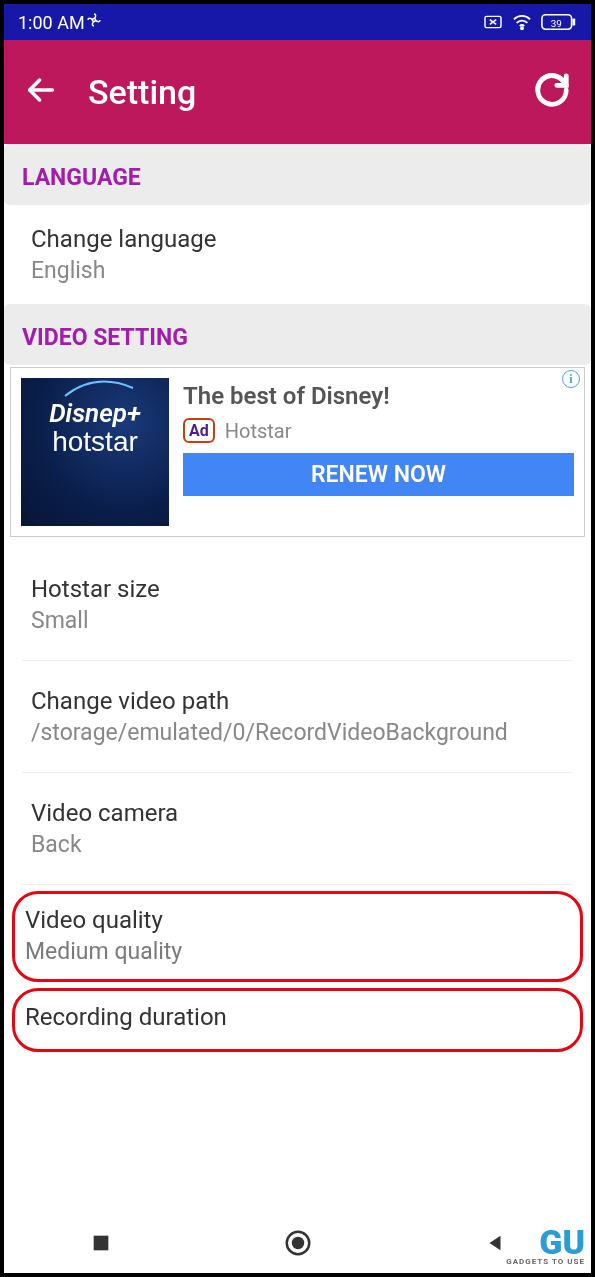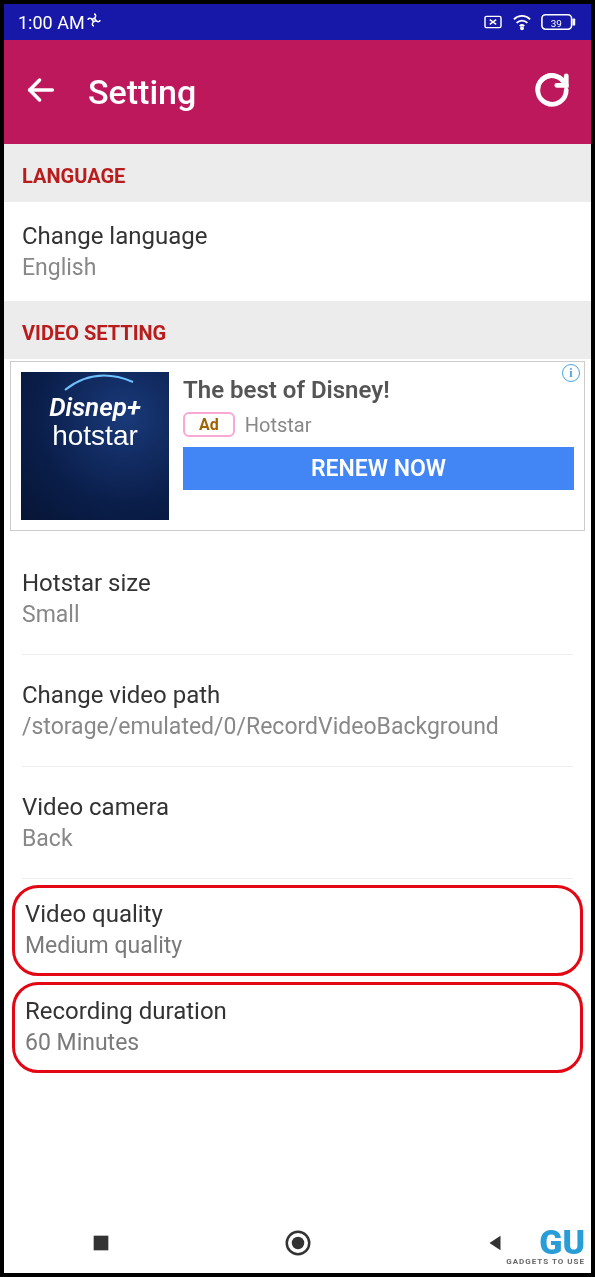--- a/index.html
+++ b/index.html
@@ -6,36 +6,36 @@
   body { background: #fff; width: 595px; height: 1277px; position: relative; border: 4px solid #000; overflow: hidden; }
   
   .status-bar { background: #1818a8; height: 36px; display: flex; align-items: center; justify-content: space-between; padding: 0 14px; color: #fff; font-size: 18px; }
   .status-left { display:flex; align-items:center; }
   .status-right { display:flex; align-items:center; gap:8px; }
   .status-right svg { display:block; }
 
   .app-bar { background: #be185d; height: 104px; display:flex; align-items:center; padding: 0 20px; color:#fff; gap: 30px; }
   .app-bar-title { font-size: 34px; font-weight: 500; flex:1; }
   
-  .section-header { background:#ececec; padding: 20px 18px 14px; font-size: 20px; font-weight: 700; color:#b91c1c; }
+  .section-header { background:#ececec; padding: 20px 18px 14px; font-size: 23px; font-weight: 700; color:#a21caf;border-radius:6px; }
   
-  .setting-item { background:#fff; padding: 20px 18px; }
+  .setting-item { background:#fff; padding: 20px 27px; }
   .setting-item .title { font-size: 24px; color:#333; margin-bottom:4px; }
   .setting-item .value { font-size: 23px; color:#888; }
   .divider { border:none; border-top:1px solid #eee; margin: 6px 18px; }
   
   .ad-container { margin: 2px 6px 0; border:1px solid #ccc; padding:10px; background:#fff; position:relative; }
   .ad-row { display:flex; gap:14px; }
   .ad-logo { width:148px; height:148px; background: radial-gradient(circle at 70% 30%, #1a3a7a 0%, #0a1e4a 60%, #071535 100%); display:flex; flex-direction:column; align-items:center; justify-content:flex-start; color:#fff; font-family: Georgia, 'Times New Roman', serif; }
   .ad-logo .line1 { font-size:26px; font-style:italic; font-weight:600; }
   .ad-logo .line2 { font-size:28px; font-weight:300; font-family: Arial, sans-serif; margin-top:-2px;}
   .ad-body { flex:1; display:flex; flex-direction:column; }
   .ad-headline { font-size:24px; font-weight:600; color:#555; margin-top:4px; margin-bottom:8px;}
   .ad-meta { display:flex; align-items:center; gap:10px; margin-bottom:10px;}
-  .ad-tag { border:2px solid #f9a8d4; color:#a16207; font-size:16px; font-weight:700; padding:1px 14px; border-radius:6px;}
+  .ad-tag { border:2px solid #c2410c; color:#4c1d95; font-size:16px; font-weight:700; padding:1px 4px; border-radius:6px;}
   .ad-advertiser { color:#888; font-size:20px; }
   .ad-cta { background:#4285f4; color:#fff; text-align:center; font-size:23px; font-weight:600; padding:8px 8px; width:100%; }
   .ad-info { position:absolute; top:2px; right:4px; width:18px; height:18px; border:1.5px solid #4aa3df; border-radius:50%; display:flex; align-items:center; justify-content:center; color:#4aa3df; font-size:12px; font-weight:700; font-family: Georgia, serif;}
   
   .highlight-box { border:3px solid #e30613; border-radius:26px; margin: 6px 8px; padding: 12px 10px 14px; box-shadow: 0 0 0 1px rgba(255,255,255,0); }
   .highlight-box .title { font-size:24px; color:#333; margin-bottom:4px;}
   .highlight-box .value { font-size:23px; color:#7a7a7a;}
   
   .nav-bar { position:absolute; bottom:0; left:0; right:0; height:60px; background:#fff; display:flex; align-items:center; justify-content:space-around; }
   .nav-bar svg { display:block; }
@@ -150,21 +150,20 @@
 </div>
 <hr class="divider">
 
 <div class="highlight-box">
   <div class="title">Video quality</div>
   <div class="value">Medium quality</div>
 </div>
 
 <div class="highlight-box">
   <div class="title">Recording duration</div>
-  <div class="value">60 Minutes</div>
 </div>
 
 <div class="nav-bar">
   <span>
     <svg width="22" height="22" viewBox="0 0 24 24">
         <rect x="4" y="4" width="16" height="16" fill="#333"></rect>
       </svg>
   </span>
   <span>
     <svg width="30" height="30" viewBox="0 0 24 24">

